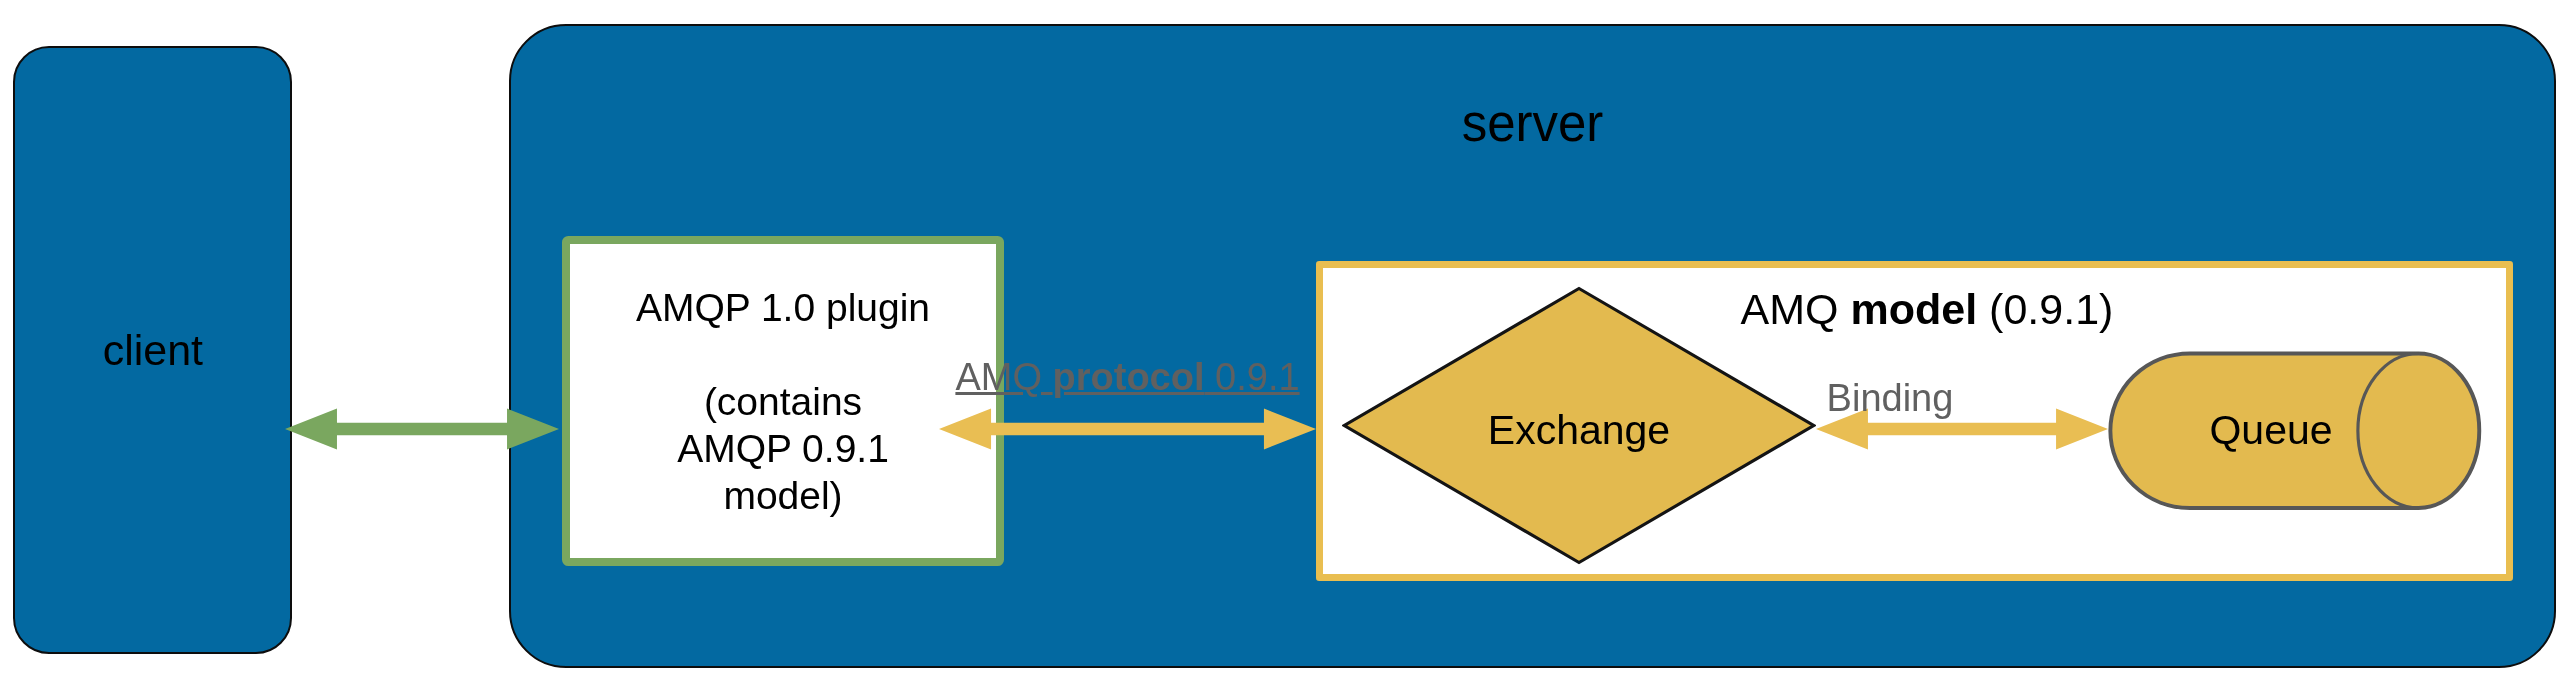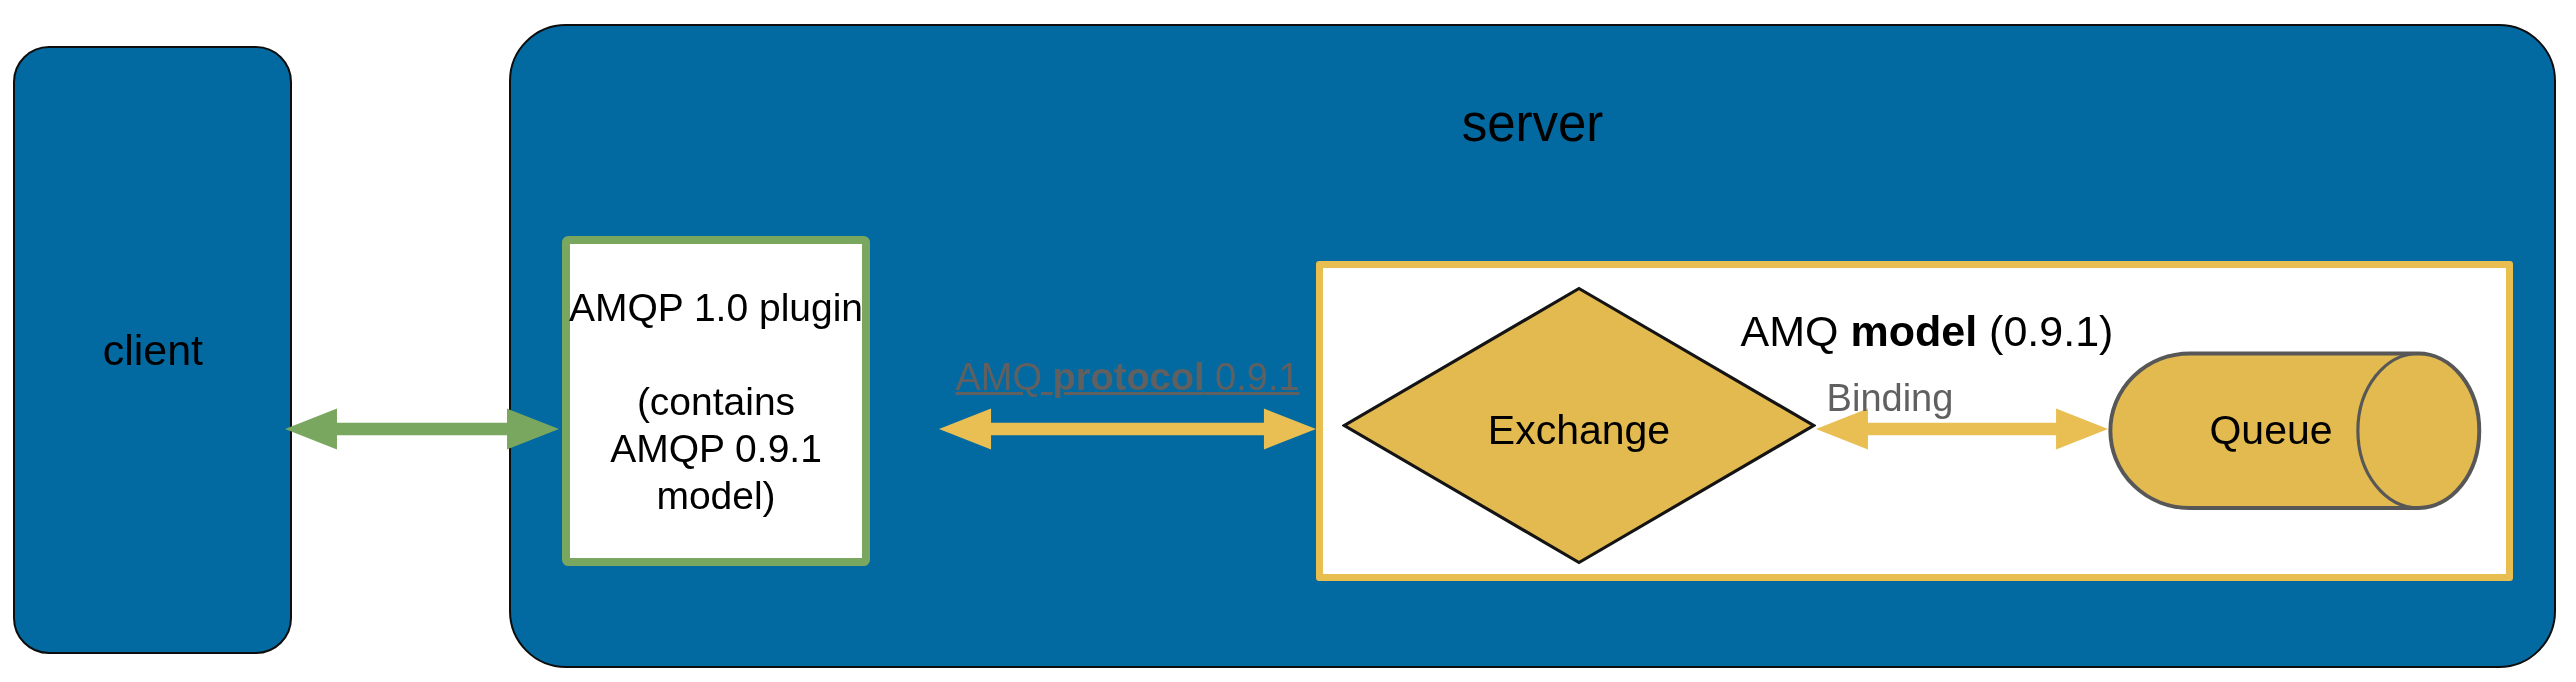--- a/index.html
+++ b/index.html
@@ -37,21 +37,21 @@
     position: absolute;
     left: 509px; top: 102px; width: 2047px;
     text-align: center;
     font-size: 51px; line-height: 43px;
     color: #000000;
   }
   .client-label {
     font-size: 43px; line-height: 43px; color: #000000;
   }
   .plugin-box {
-    left: 562px; top: 236px; width: 308px; height: 330px;
+    left: 562px; top: 236px; width: 442px; height: 330px;
     border: 8.7px solid #7AA75F;
     border-radius: 6.3px;
     background: #ffffff;
     display: flex; flex-direction: column;
     align-items: center; justify-content: center;
     text-align: center;
   }
   .plugin-line {
     font-size: 39px; line-height: 47px; min-height: 47px;
     color: #000000; white-space: pre;
@@ -69,21 +69,20 @@
     color: #606060;
     white-space: nowrap;
   }
   .model-title {
     position: absolute;
     left: 1683px; top: 288px; width: 488px;
     text-align: center;
     font-size: 43px; line-height: 43px;
     color: #000000;
     white-space: nowrap;
-    margin-top: 22px;
   }
   .shape-label {
     position: absolute;
     text-align: center;
     color: #000000;
     font-size: 41px; line-height: 43px;
     white-space: nowrap;
   }
   svg.arrow, svg.shape { position: absolute; display: block; }
   b { font-weight: bold; }

